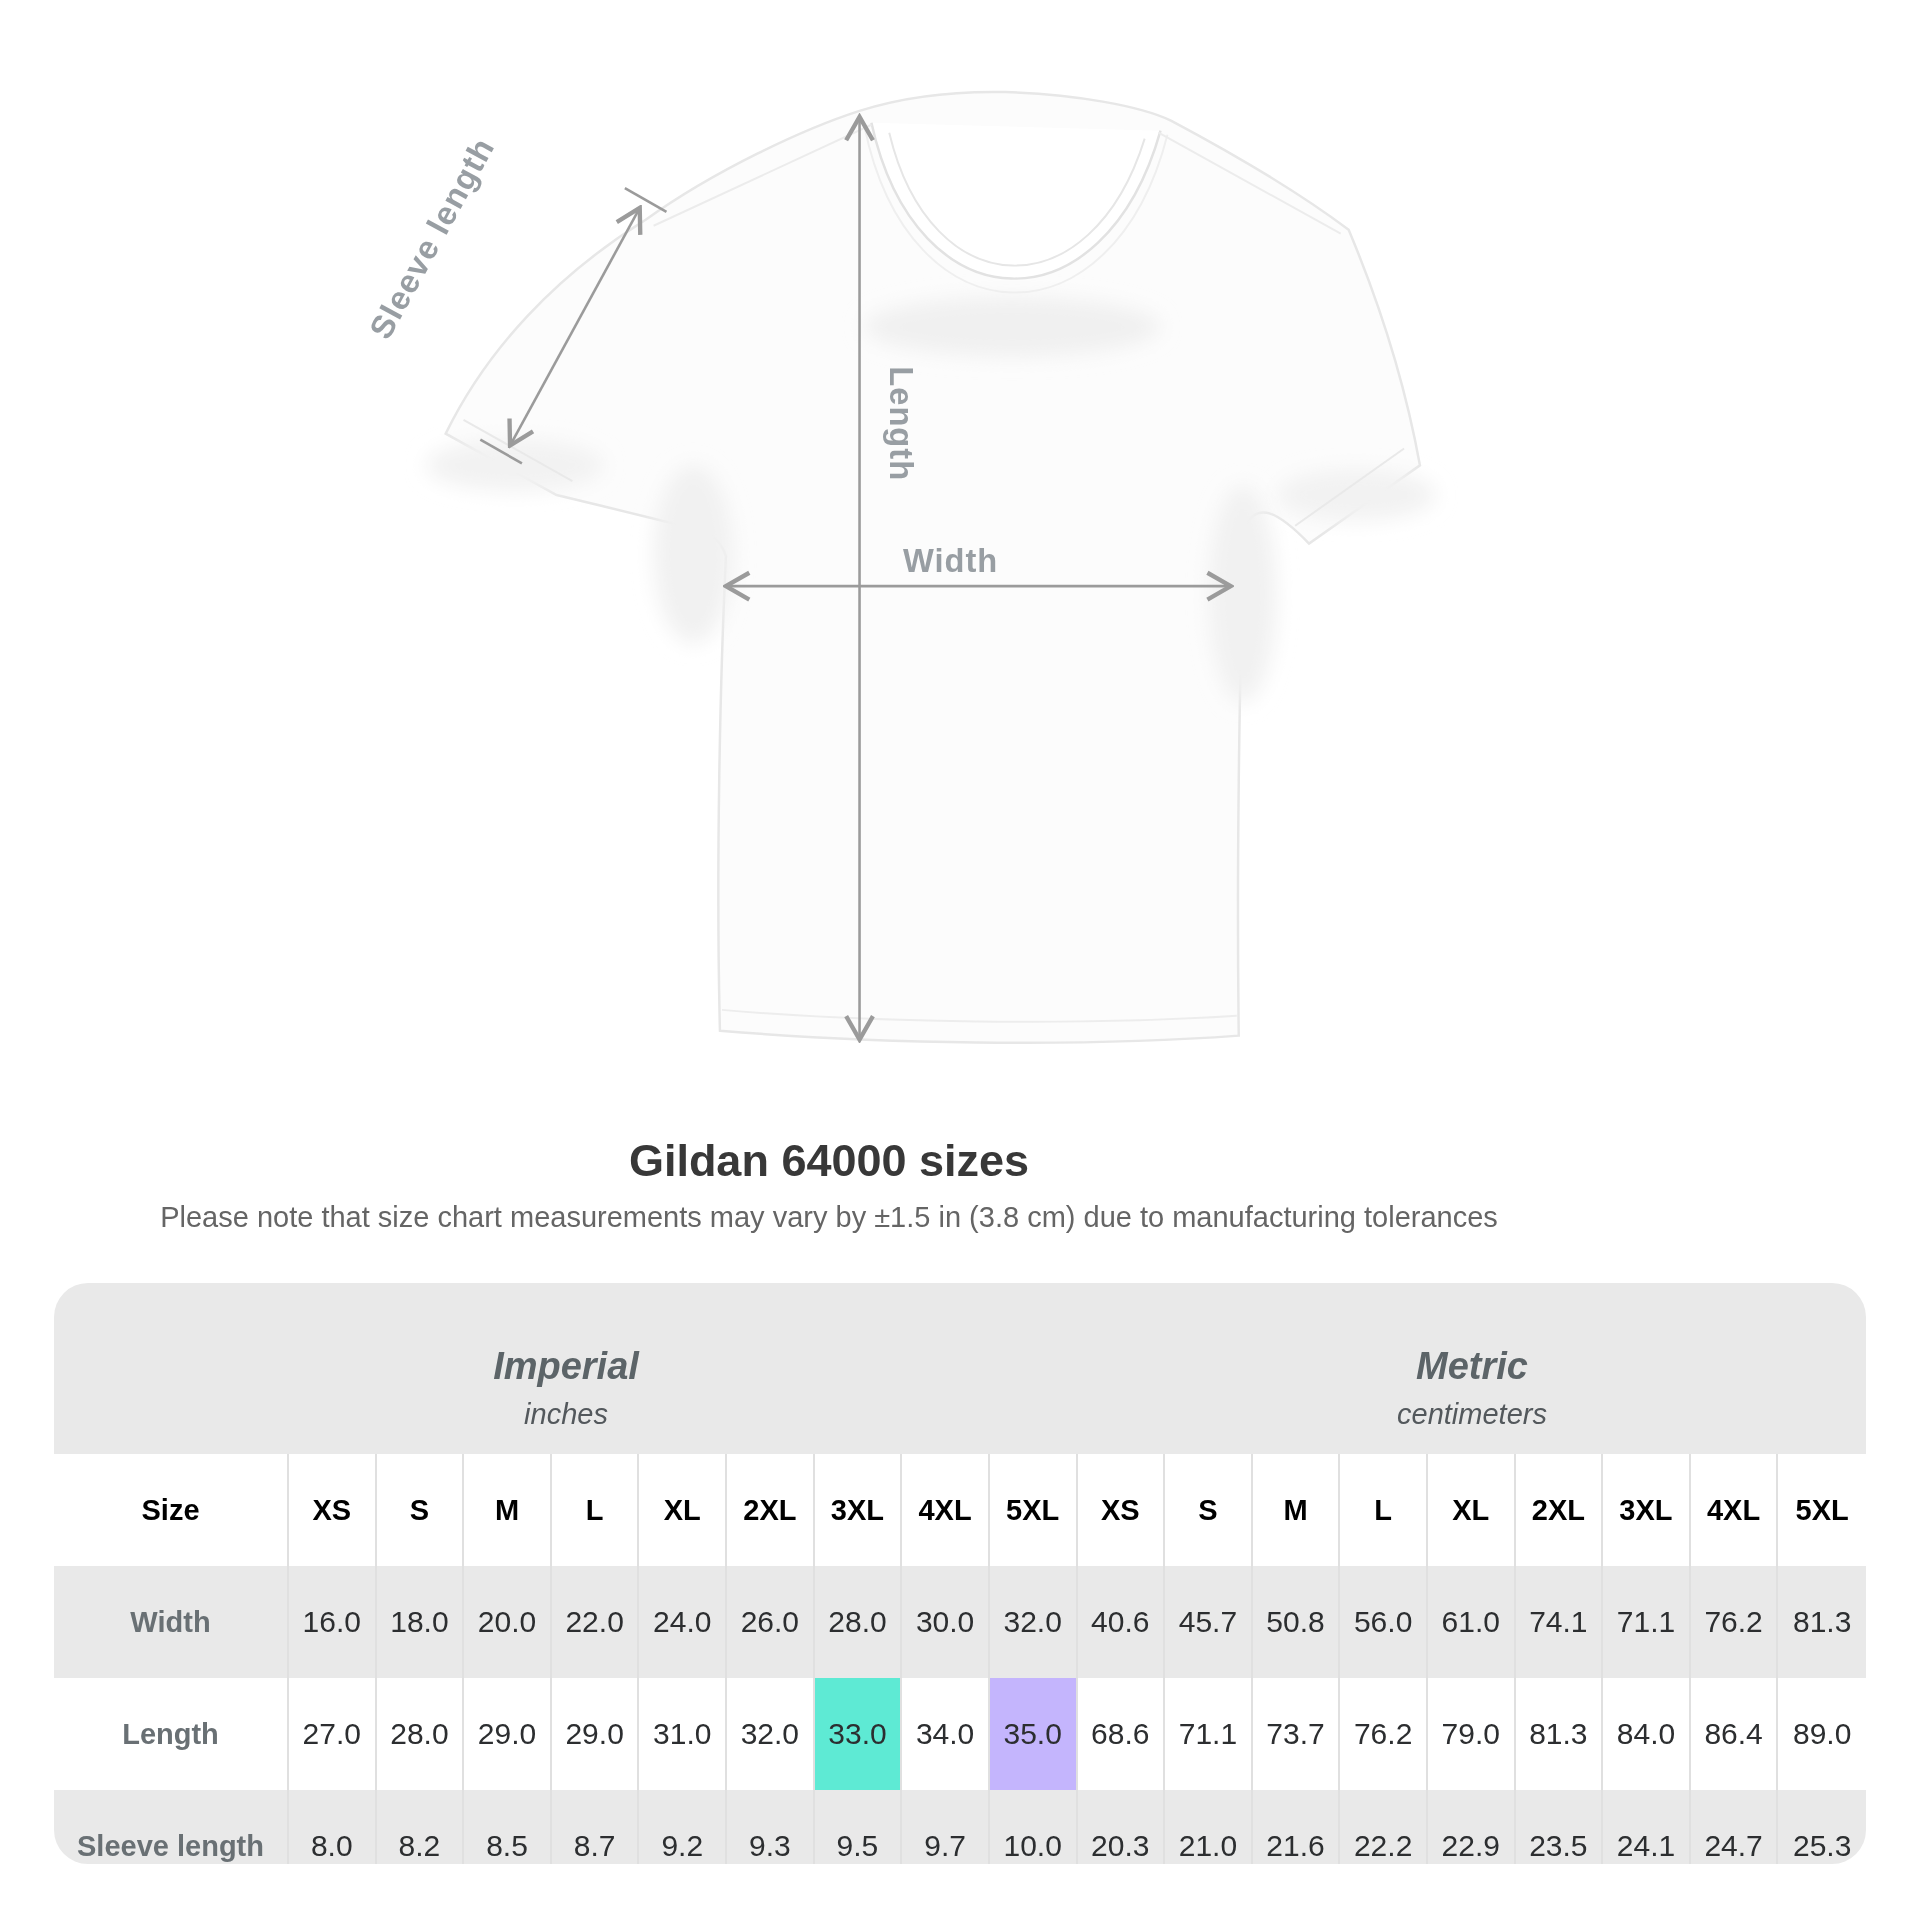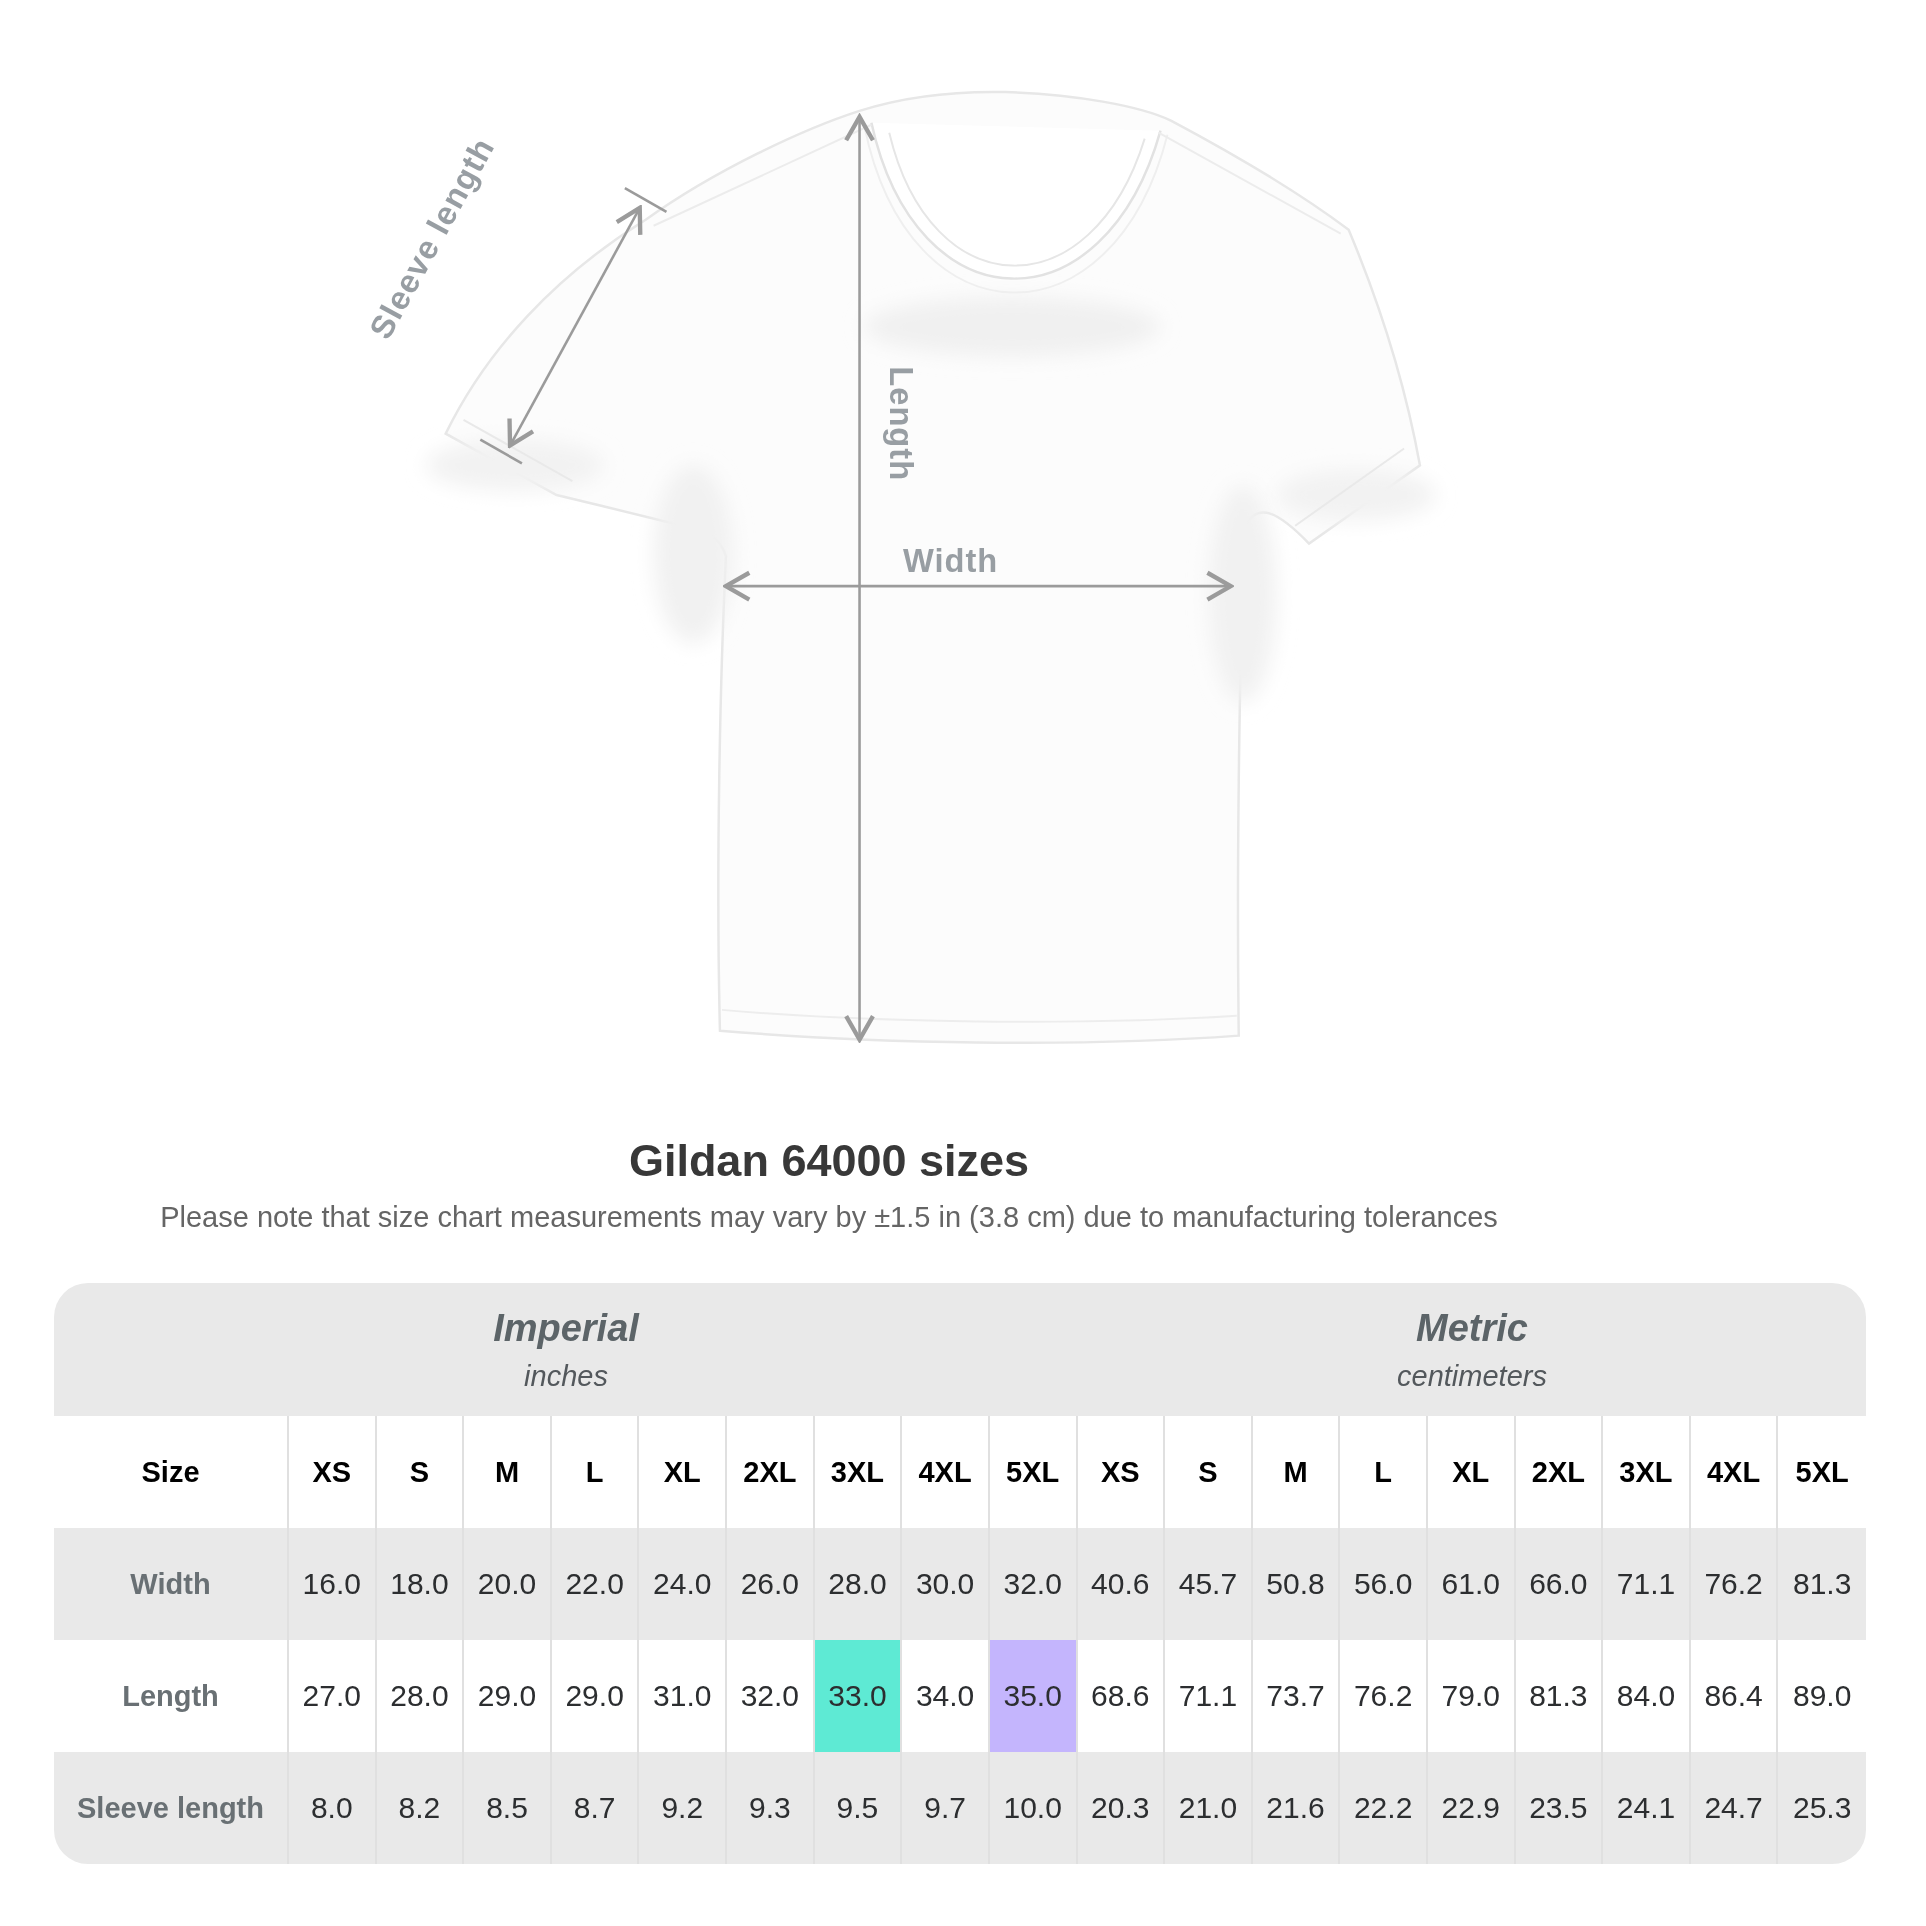--- a/index.html
+++ b/index.html
@@ -22,21 +22,21 @@
     margin:0;font-size:45px;line-height:51px;font-weight:bold;color:#383838;
   }
   .heading p{
     margin:14px 0 0 0;font-size:29px;line-height:34px;color:#656565;
   }
   
   .size-table{
     position:absolute;left:54px;top:1283px;width:1812px;height:581px;
     background:#e9e9e9;border-radius:34px;overflow:hidden;
   }
-  .units-row{display:flex;height:133px;}
+  .units-row{display:flex;height:133px;margin-top:38px;}
   .units-cell{display:flex;flex-direction:column;align-items:center;justify-content:center;}
   .units-cell.imperial{width:1024px;}
   .units-cell.metric{flex:1;}
   .units-title{font-size:38px;font-weight:bold;font-style:italic;color:#5c6468;}
   .units-sub{font-size:29px;font-style:italic;color:#53585c;margin-top:10px;}
   .grid{
     display:grid;
     grid-template-columns:235px repeat(18,1fr);
     grid-auto-rows:112px;
     height:447px;
@@ -166,21 +166,21 @@
     <div class="cell val">24.0</div>
     <div class="cell val">26.0</div>
     <div class="cell val">28.0</div>
     <div class="cell val">30.0</div>
     <div class="cell val">32.0</div>
     <div class="cell val">40.6</div>
     <div class="cell val">45.7</div>
     <div class="cell val">50.8</div>
     <div class="cell val">56.0</div>
     <div class="cell val">61.0</div>
-    <div class="cell val">66.0</div>
+    <div class="cell val">74.1</div>
     <div class="cell val">71.1</div>
     <div class="cell val">76.2</div>
     <div class="cell val last">81.3</div>
 
     <div class="cell rowlabel" style="background:#fff">Length</div>
     <div class="cell val" style="background:#fff">27.0</div>
     <div class="cell val" style="background:#fff">28.0</div>
     <div class="cell val" style="background:#fff">29.0</div>
     <div class="cell val" style="background:#fff">29.0</div>
     <div class="cell val" style="background:#fff">31.0</div>

